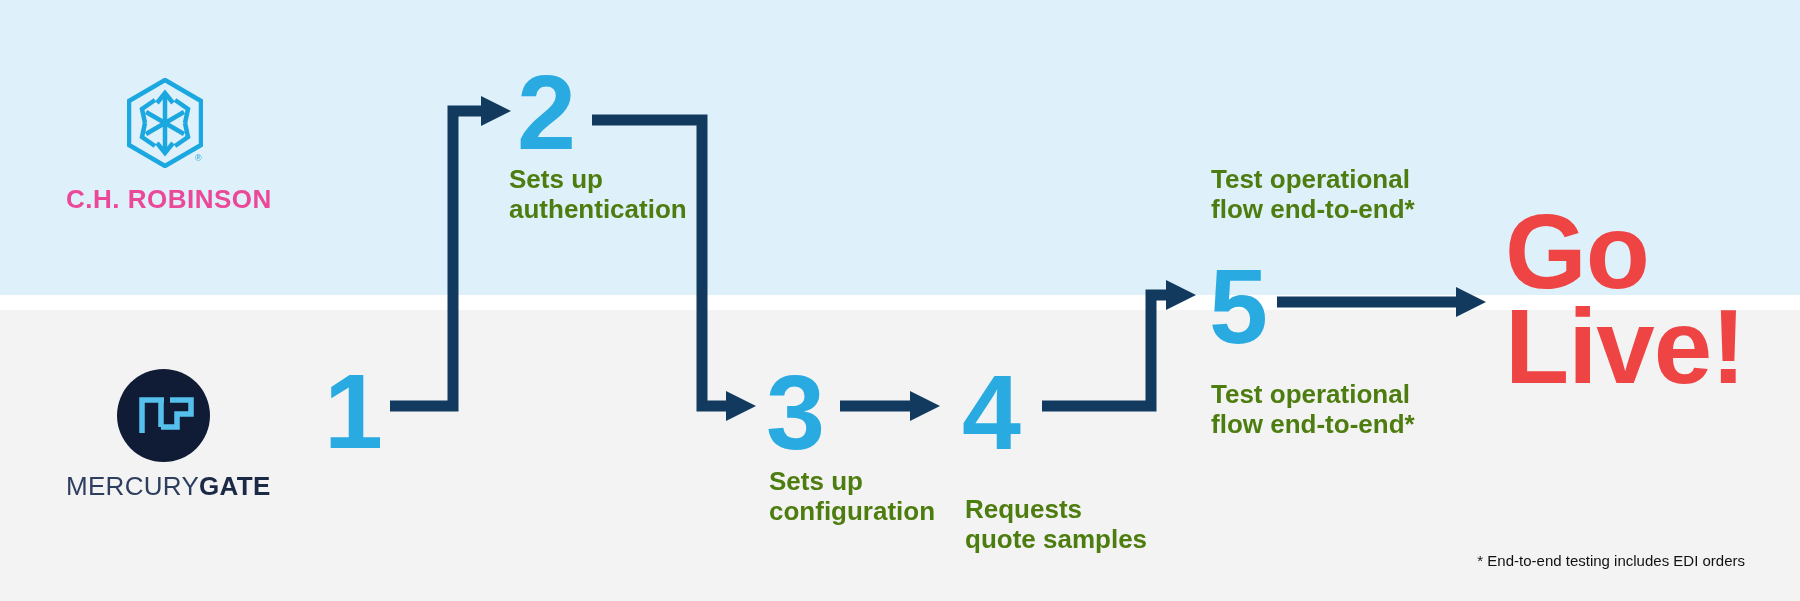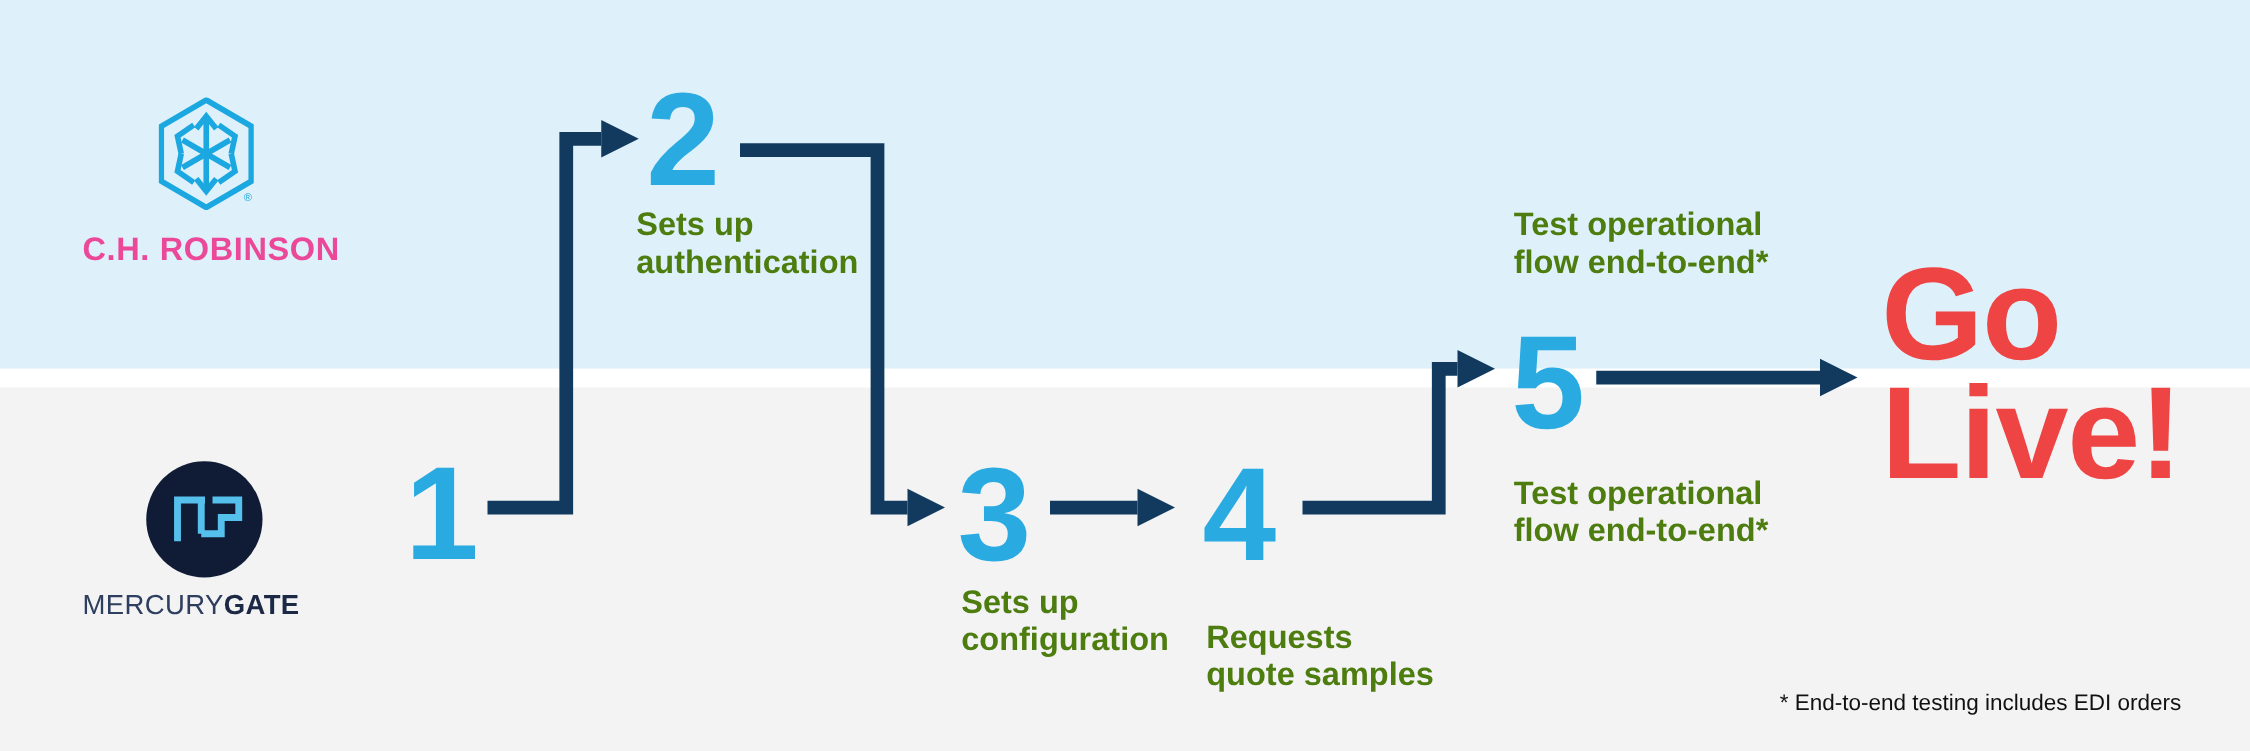--- a/index.html
+++ b/index.html
@@ -29,37 +29,37 @@
   }
 
   
   .go-live{
     position:absolute;left:1505px;top:204px;color:#ef4444;font-weight:bold;
     font-size:105px;line-height:95px;white-space:pre-line;letter-spacing:-1px;
   }
 
   
   .footnote{
-    position:absolute;right:55px;top:552px;color:#111111;font-size:18px;
+    position:absolute;right:55px;top:552px;color:#111111;font-size:15px;
     font-weight:normal;white-space:nowrap;
   }
 
   
   .chr-logo{position:absolute;left:60px;top:70px;width:220px;}
   .chr-icon{position:absolute;left:67px;top:8px;width:76px;height:90px;}
   .chr-wordmark{
     position:absolute;left:6px;top:114px;width:210px;color:#ec4899;font-weight:bold;
     font-size:26px;letter-spacing:0.5px;white-space:nowrap;
   }
 
   
   .mg-logo{position:absolute;left:60px;top:369px;width:220px;}
   .mg-circle{position:absolute;left:57px;top:0;width:93px;height:93px;border-radius:50%;background:#101c36;}
   .mg-monogram{position:absolute;left:0;top:0;width:93px;height:93px;}
-  .mg-wordmark{position:absolute;left:6px;top:102px;font-size:22px;white-space:nowrap;letter-spacing:0.3px;}
+  .mg-wordmark{position:absolute;left:6px;top:102px;font-size:26px;white-space:nowrap;letter-spacing:0.3px;}
   .mg-wordmark .light{color:#2e3e5e;font-weight:normal;}
   .mg-wordmark .bold{color:#1c2945;font-weight:bold;}
 </style>
 </head>
 <body>
 
 <div id="canvas">
 
   <div class="lane-top"></div>
   <div class="lane-strip"></div>

